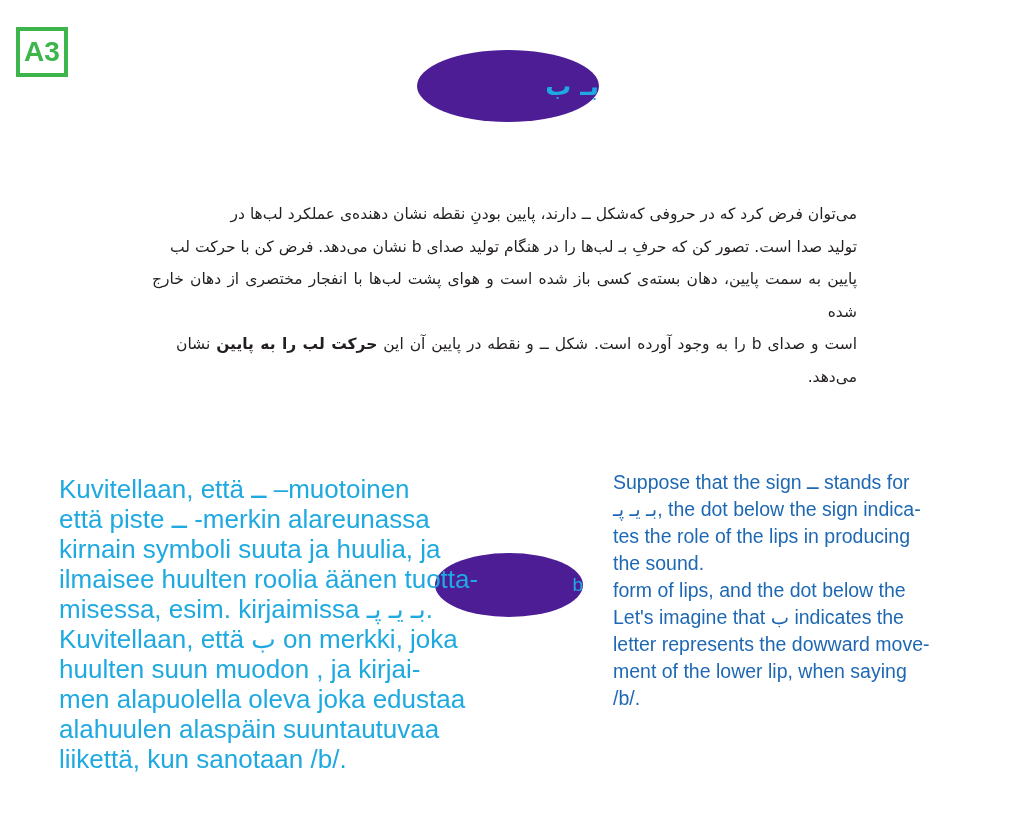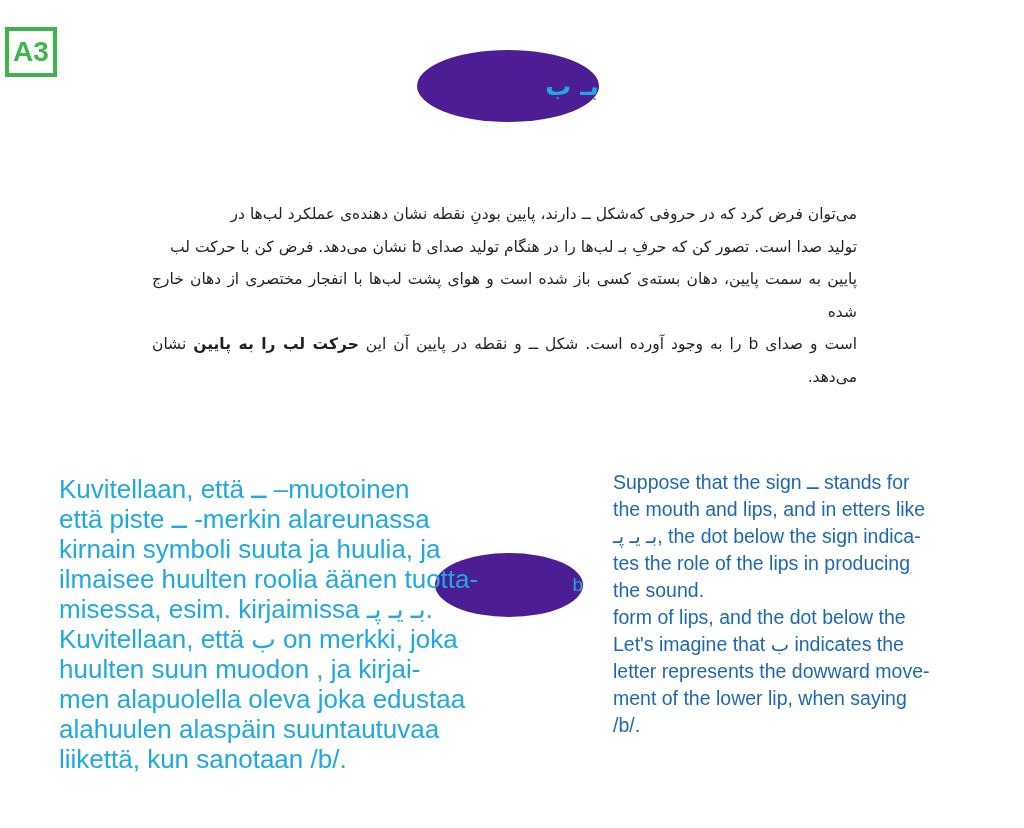--- a/index.html
+++ b/index.html
@@ -1,18 +1,18 @@
 <!DOCTYPE html>
 <html><head>
 <meta charset="utf-8">
 <style>
   html, body { margin: 0; padding: 0; background: #ffffff; }
   body { width: 1024px; height: 828px; position: relative; overflow: hidden;
          font-family: "DejaVu Sans", sans-serif; }
-  .badge { position: absolute; left: 5px; top: 27px; width: 52px; height: 50px;
+  .badge { position: absolute; left: 16px; top: 27px; width: 52px; height: 50px;
            border: 4px solid #3db54a; box-sizing: border-box;
            display: flex; align-items: center; justify-content: center;
            color: #3db54a; font-family: "Liberation Sans", sans-serif; font-weight: bold; font-size: 28px; }
   .ellipse { position: absolute; background: #4c1d95; border-radius: 50%;
              display: flex; align-items: center; justify-content: flex-end; color: #1fa9e1; }
   .ellipse-top { left: 417px; top: 50px; width: 182px; height: 72px; font-size: 26px; font-weight: bold; }
   .ellipse-mid { left: 435px; top: 553px; width: 148px; height: 64px; font-size: 19px;
                  font-family: "Liberation Sans", sans-serif; }
   .persian { position: absolute; left: 152px; top: 198px; width: 705px;
              direction: rtl; text-align: justify; text-align-last: right;
@@ -32,21 +32,21 @@
 
 <div class="ellipse ellipse-top">
   <span>بـ ب</span>
 </div>
 
 <div class="persian">
   <p>
     <span class="line" style="white-space:normal">می‌توان فرض کرد که در حروفی که‌شکل ــ دارند، پایین بودنِ نقطه نشان دهنده‌ی عملکرد لب‌ها در</span>
     <span class="line" style="white-space:normal">تولید صدا است. تصور کن که حرفِ بـ لب‌ها را در هنگام تولید صدای b نشان می‌دهد. فرض کن با حرکت لب</span>
     <span class="line" style="white-space:normal">پایین به سمت پایین، دهان بسته‌ی کسی باز شده است و هوای پشت لب‌ها با انفجار مختصری از دهان خارج شده</span>
-    <span style="display:block;">
+    <span style="display:block;margin-left:24px;">
       <span>است و صدای b را به وجود آورده است. شکل ــ و نقطه در پایین آن این</span>
       <b>حرکت لب را به پایین</b>
       <span>نشان می‌دهد.</span>
     </span>
   </p>
 </div>
 
 <div class="ellipse ellipse-mid">
   <span>b</span>
 </div>
@@ -59,21 +59,20 @@
   <span class="line">misessa, esim. kirjaimissa  بـ  یـ  پـ.</span>
   <span class="line">Kuvitellaan, että ب on merkki, joka</span>
   <span class="line">huulten suun muodon , ja kirjai-</span>
   <span class="line">men alapuolella oleva joka edustaa</span>
   <span class="line">alahuulen alaspäin suuntautuvaa</span>
   <span class="line">liikettä, kun sanotaan /b/.</span>
 </div>
 
 <div class="english">
   <span class="line">Suppose that the sign ــ  stands for</span>
-  <span class="line">the mouth and lips, and in etters like</span>
   <span class="line">بـ یـ پـ, the dot below the sign indica-</span>
   <span class="line">tes the role of the lips in producing</span>
   <span class="line">the sound.</span>
   <span class="line">form of lips, and the dot below the</span>
   <span class="line">Let's imagine that ب indicates the</span>
   <span class="line">letter represents the dowward move-</span>
   <span class="line">ment of the lower lip,  when saying</span>
   <span class="line">/b/.</span>
 </div>
 

